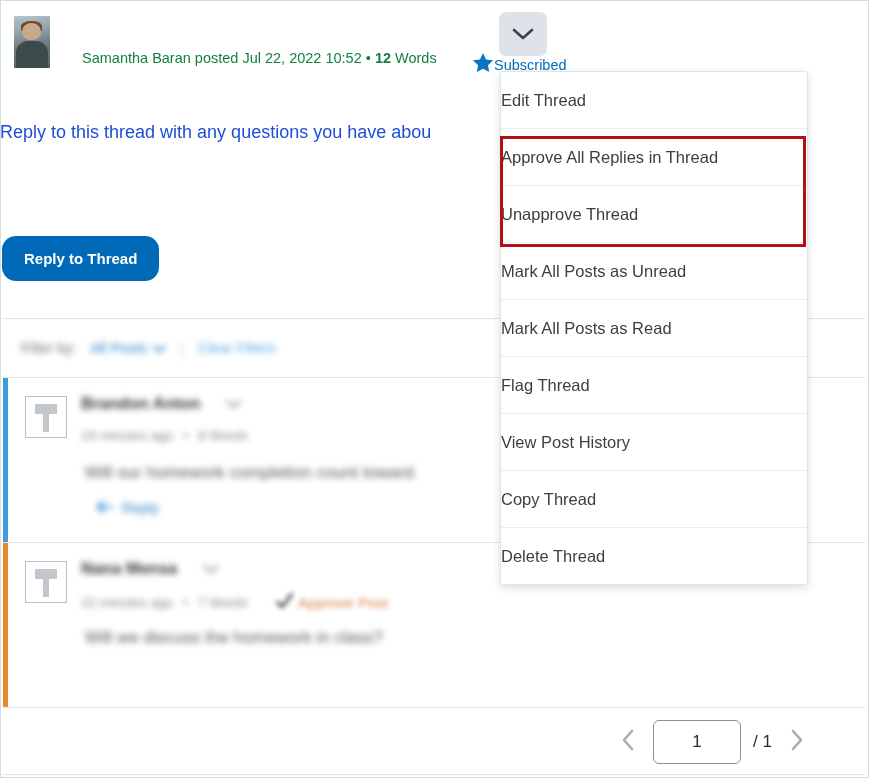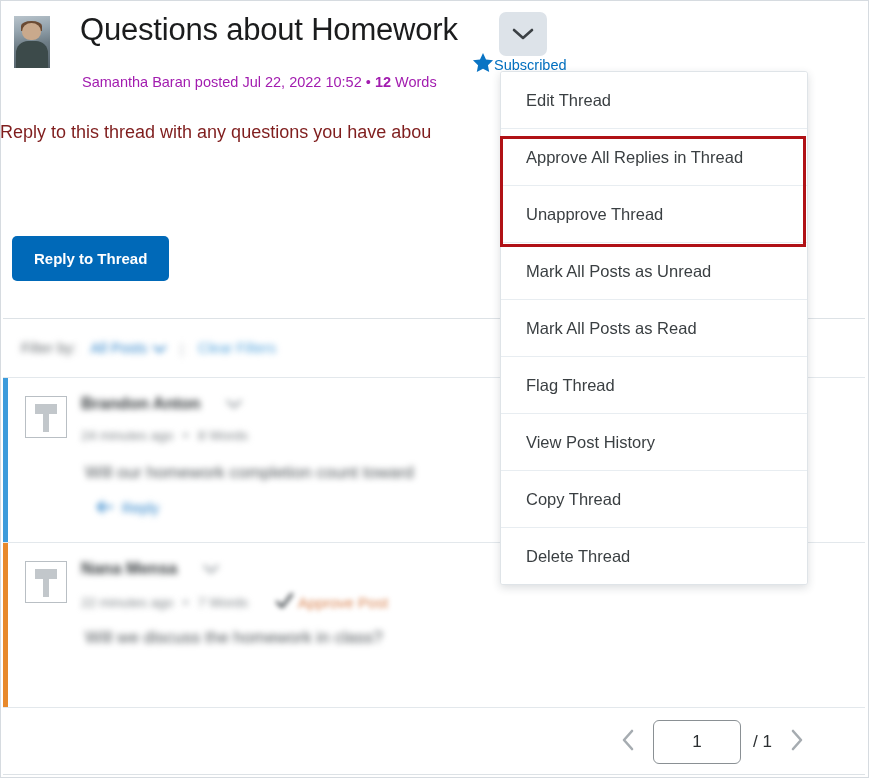--- a/index.html
+++ b/index.html
@@ -81,23 +81,23 @@
     top: 2px;
     font-size: 31px;
     font-weight: 400;
     letter-spacing: -0.2px;
     color: #1b1c1d;
     white-space: nowrap;
   }
   .thread-meta {
     position: absolute;
     left: 70px;
-    top: 64px;
+    top: 40px;
     font-size: 14.5px;
-    color: #a21caf;
+    color: #15803d;
     white-space: nowrap;
   }
   .thread-meta b { font-weight: 700; }
 
   .chevron-btn {
     position: absolute;
     left: 499px;
     top: 12px;
     width: 48px;
     height: 44px;
@@ -124,35 +124,35 @@
     font-weight: 400;
   }
 
   
   .thread-body {
     position: absolute;
     left: 0px;
     top: 122px;
     width: 560px;
     font-size: 18px;
-    color: #7f1d1d;
+    color: #1d4ed8;
     white-space: nowrap;
     overflow: hidden;
   }
 
   .reply-btn {
     position: absolute;
-    left: 12px;
+    left: 2px;
     top: 236px;
     background: #0069b8;
     color: #ffffff;
     font-size: 15px;
     font-weight: 700;
     border: none;
-    border-radius: 5px;
+    border-radius: 14px;
     padding: 0 22px;
     height: 45px;
     line-height: 45px;
     cursor: pointer;
     font-family: "Liberation Sans", sans-serif;
   }
 
   
   .replies-panel {
     position: absolute;
@@ -313,21 +313,20 @@
     background: #ffffff;
     border: 1px solid #dfe4e8;
     border-radius: 3px;
     box-shadow: 0 3px 9px rgba(40,50,60,0.16);
     z-index: 40;
     overflow: hidden;
   }
   .menu-item {
     height: 56px;
     line-height: 56px;
-    padding-left: 25px;
     font-size: 16.5px;
     color: #3a3f42;
     border-bottom: 1px solid #e8edf1;
     cursor: pointer;
     white-space: nowrap;
     background: #fff;
   }
   .menu-item:last-child { border-bottom: none; }
 
   .highlight-box {
@@ -349,21 +348,20 @@
   <div class="page-frame"></div>
 
   <div class="thread-header">
     <div class="avatar">
       <div class="sky"></div>
       <div class="hair"></div>
       <div class="face"></div>
       <div class="body"></div>
     </div>
 
-    <div class="thread-title">Questions about Homework</div>
 
     <div class="thread-meta">
       <span>Samantha Baran posted Jul 22, 2022 10:52 • </span><b>12</b><span> Words</span>
     </div>
   </div>
 
   <button class="chevron-btn">
     <span>
       <svg width="22" height="14" viewBox="0 0 22 14" aria-hidden="true">
         <path d="M2 3 L11 11 L20 3" fill="none" stroke="#3c4145" stroke-width="2.6" stroke-linecap="round" stroke-linejoin="round"></path>

